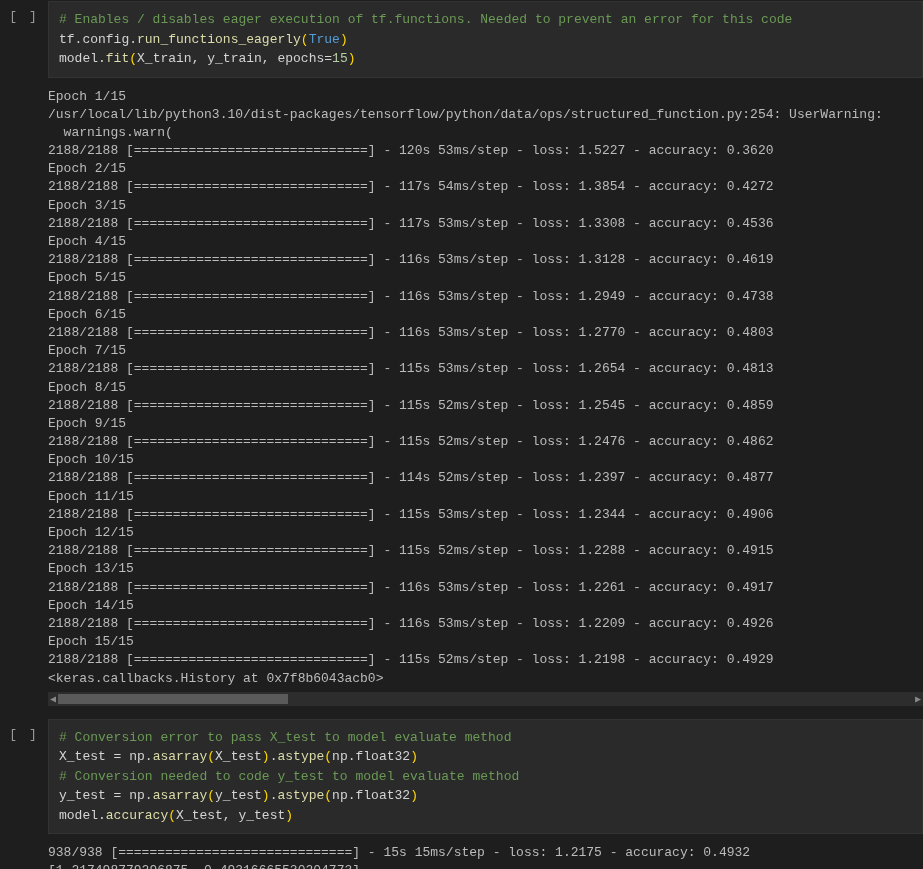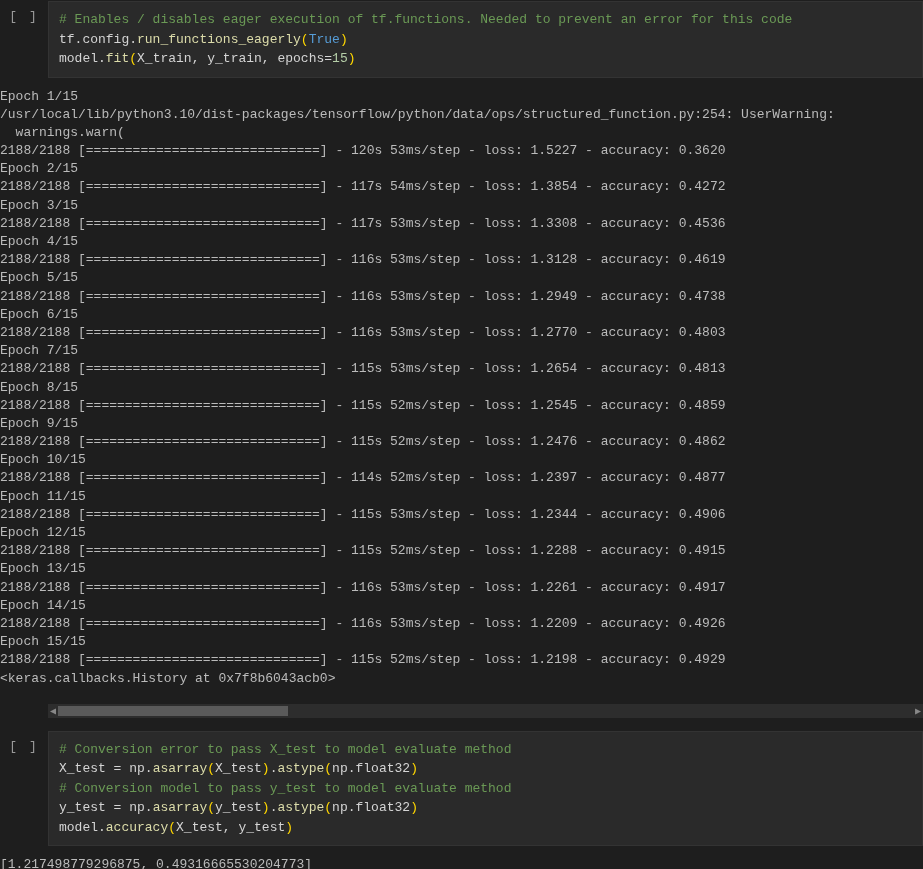--- a/index.html
+++ b/index.html
@@ -38,25 +38,26 @@
   }
   .code-input {
     background: #2a2a2a;
     padding: 8px 10px;
     line-height: 1.5;
     white-space: pre;
     overflow-x: hidden;
     border: 1px solid #333;
   }
   .out-block {
-    padding: 10px 0 16px 0;
+    padding: 10px 0 4px 0;
     line-height: 1.4;
     white-space: pre;
     color: #bbbbbb;
     overflow-x: hidden;
+    margin-left: 48px;
     position: relative;
   }
   .scrollbar {
     height: 14px;
     background: #2d2d2d;
     margin-left: 48px;
     display: flex;
     align-items: center;
     position: relative;
   }
@@ -106,19 +107,19 @@
 
 <div class="gap"></div>
 
 <div class="cell code-cell">
   <div class="cell-gutter">
     <span class="exec-brackets">[ ]</span>
   </div>
   <div class="cell-body">
     <div class="code-input"><span class="tk-cmt"># Conversion error to pass X_test to model evaluate method</span>
 <span class="tk-id">X_test = np.</span><span class="tk-fn">asarray</span><span class="tk-par">(</span><span class="tk-id">X_test</span><span class="tk-par">)</span><span class="tk-id">.</span><span class="tk-fn">astype</span><span class="tk-par">(</span><span class="tk-id">np.float32</span><span class="tk-par">)</span>
-<span class="tk-cmt"># Conversion model to pass y_test to model evaluate method</span>
+<span class="tk-cmt"># Conversion needed to code y_test to model evaluate method</span>
 <span class="tk-id">y_test = np.</span><span class="tk-fn">asarray</span><span class="tk-par">(</span><span class="tk-id">y_test</span><span class="tk-par">)</span><span class="tk-id">.</span><span class="tk-fn">astype</span><span class="tk-par">(</span><span class="tk-id">np.float32</span><span class="tk-par">)</span>
 <span class="tk-id">model.</span><span class="tk-fn">accuracy</span><span class="tk-par">(</span><span class="tk-id">X_test, y_test</span><span class="tk-par">)</span></div>
   </div>
 </div>
 
-<div class="out-block" id="out2"><div>[1.217498779296875, 0.49316665530204773]</div></div>
+<div class="out-block" id="out2"><div>938/938 [==============================] - 15s 15ms/step - loss: 1.2175 - accuracy: 0.4932</div><div>[1.217498779296875, 0.49316665530204773]</div></div>
 
 </body></html>

